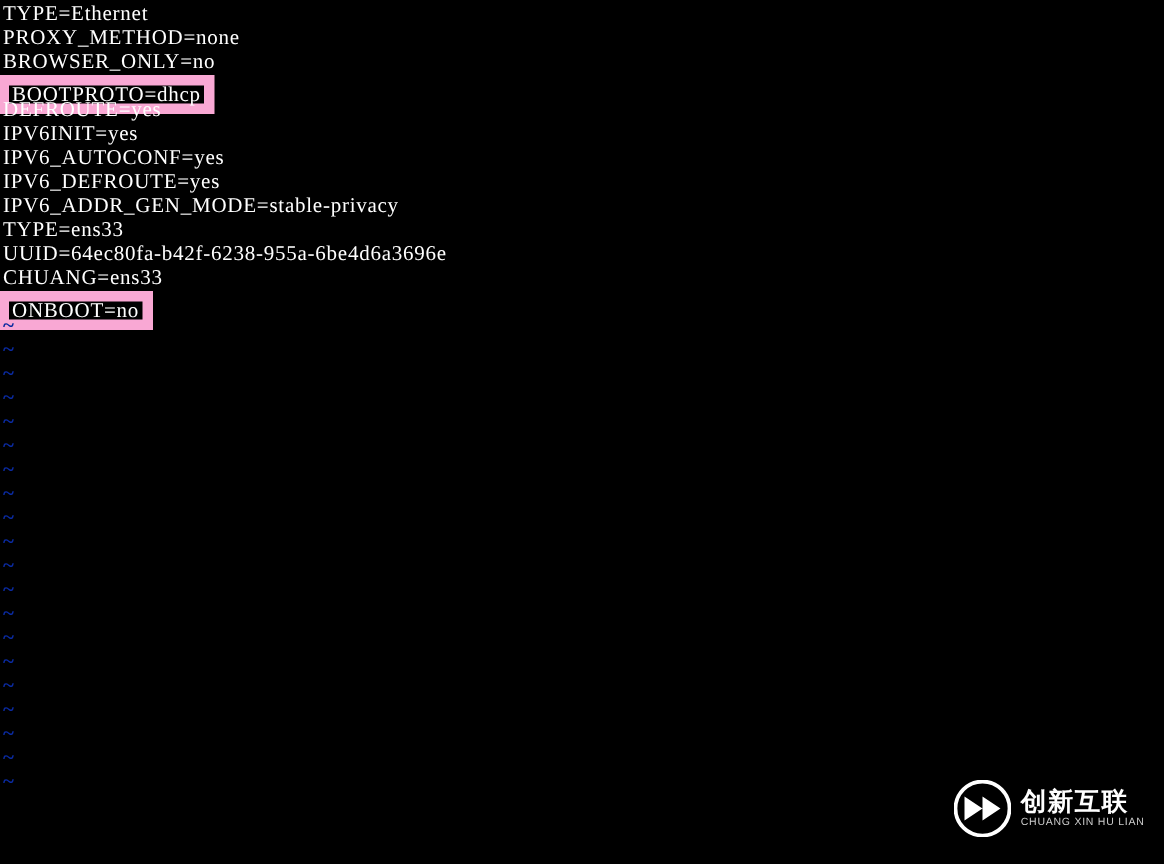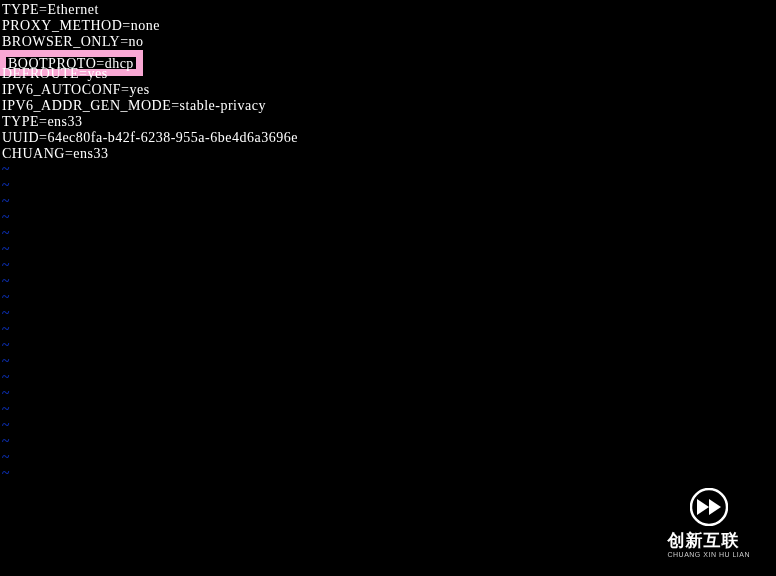--- a/index.html
+++ b/index.html
@@ -35,25 +35,24 @@
       line-height: 14px;
       margin-left: -3px;
     }
     .tilde {
       color: #0a2aa0;
       font-weight: bold;
     }
     .watermark {
       position: absolute;
       bottom: 18px;
-      right: 26px;
+      right: 13px;
       display: flex;
       align-items: center;
       gap: 6px;
-      flex-direction: column;
     }
     .watermark-logo {
       width: 38px;
       height: 38px;
     }
     .watermark-text {
       display: flex;
       flex-direction: column;
       line-height: 1;
     }
@@ -75,25 +74,28 @@
 </head>
 <body>
 
 <div class="terminal">
   <div id="content-lines">
       <div class="line">TYPE=Ethernet</div>
       <div class="line">PROXY_METHOD=none</div>
       <div class="line">BROWSER_ONLY=no</div>
       <div class="line"><span class="highlighted">BOOTPROTO=dhcp</span></div>
       <div class="line">DEFROUTE=yes</div>
+      <div class="line">IPV6INIT=yes</div>
       <div class="line">IPV6_AUTOCONF=yes</div>
+      <div class="line">IPV6_DEFROUTE=yes</div>
       <div class="line">IPV6_ADDR_GEN_MODE=stable-privacy</div>
       <div class="line">TYPE=ens33</div>
       <div class="line">UUID=64ec80fa-b42f-6238-955a-6be4d6a3696e</div>
       <div class="line">CHUANG=ens33</div>
+      <div class="line"><span class="highlighted">ONBOOT=no</span></div>
     </div>
   <div id="tilde-lines">
       <div class="line tilde">~</div>
       <div class="line tilde">~</div>
       <div class="line tilde">~</div>
       <div class="line tilde">~</div>
       <div class="line tilde">~</div>
       <div class="line tilde">~</div>
       <div class="line tilde">~</div>
       <div class="line tilde">~</div>

